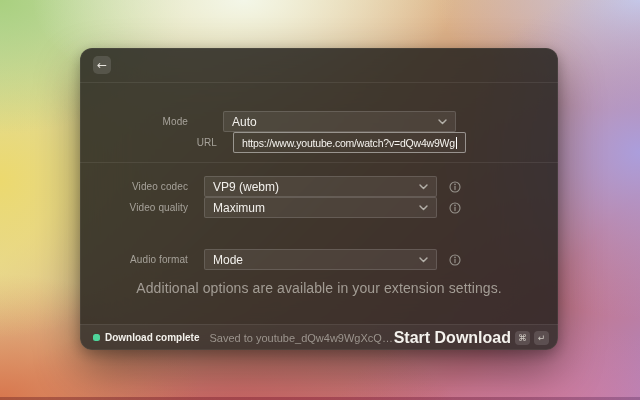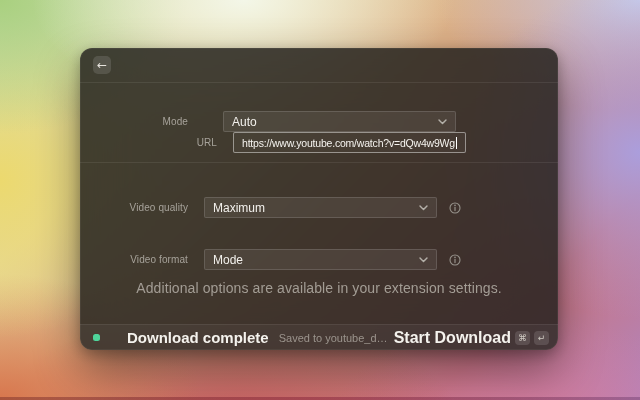--- a/index.html
+++ b/index.html
@@ -102,21 +102,21 @@
   }
 
   
   .statusbar {
     position: absolute; left: 0; bottom: 0; width: 100%; height: 26px;
     display: flex; align-items: center; padding: 0 9px 0 13px;
     background: rgba(255,255,255,0.04);
     border-top: 1px solid rgba(255,255,255,0.07);
   }
   .dot { width: 7px; height: 7px; border-radius: 2.5px; background: #4fd49a; flex-shrink: 0; }
-  .status { margin-left: 27px; font-size: 15px; font-weight: bold; color: #f4f2ed; white-space: nowrap; }
+  .status { margin-left: 5px; font-size: 10px; font-weight: bold; color: #f4f2ed; white-space: nowrap; }
   .detail { margin-left: 10px; font-size: 11px; color: #9b948d; flex: 1;
             white-space: nowrap; overflow: hidden; text-overflow: ellipsis; }
   .action { display: flex; align-items: center; cursor: pointer; flex-shrink: 0; }
   .action-label { font-size: 16px; font-weight: bold; color: #f4f2ed; white-space: nowrap; }
   .kbd {
     margin-left: 4px; min-width: 15px; height: 14px; padding: 0 2px; border-radius: 4px;
     background: rgba(255,255,255,0.13); color: #cfcac3; font-size: 9px;
     display: flex; align-items: center; justify-content: center;
     font-family: "DejaVu Sans", sans-serif;
   }
@@ -151,40 +151,56 @@
       <div class="row row-url">
         <span class="label">URL</span>
         <div class="control textinput">
           <span class="url-text">https://www.youtube.com/watch?v=dQw4w9WgXcQ</span>
           <span class="caret"></span>
         </div>
       </div>
 
       <div class="divider div2"></div>
 
-
-      <div class="row row-quality">
-        <span class="label">Video quality</span>
-        <div class="control dropdown">
-          <span class="value">Maximum</span>
+      <div class="row row-codec">
+        <span class="label">Video codec</span>
+        <div class="control dropdown">
+          <span class="value">VP9 (webm)</span>
           <svg class="chev" viewBox="0 0 9 6">
               <polyline points="1,1 4.5,4.6 8,1"></polyline>
             </svg>
         </div>
         <span class="info">
           <svg viewBox="0 0 12 12">
               <circle class="ring" cx="6" cy="6" r="5"></circle>
               <line x1="6" y1="5.4" x2="6" y2="8.6"></line>
               <circle class="dot" cx="6" cy="3.4" r="0.8"></circle>
             </svg>
         </span>
       </div>
 
+      <div class="row row-quality">
+        <span class="label">Video quality</span>
+        <div class="control dropdown">
+          <span class="value">Maximum</span>
+          <svg class="chev" viewBox="0 0 9 6">
+              <polyline points="1,1 4.5,4.6 8,1"></polyline>
+            </svg>
+        </div>
+        <span class="info">
+          <svg viewBox="0 0 12 12">
+              <circle class="ring" cx="6" cy="6" r="5"></circle>
+              <line x1="6" y1="5.4" x2="6" y2="8.6"></line>
+              <circle class="dot" cx="6" cy="3.4" r="0.8"></circle>
+            </svg>
+        </span>
+      </div>
+
       <div class="row row-audio">
-        <span class="label">Video format</span>
+        <span class="label">Audio format</span>
         <div class="control dropdown">
           <span class="value">Mode</span>
           <svg class="chev" viewBox="0 0 9 6">
               <polyline points="1,1 4.5,4.6 8,1"></polyline>
             </svg>
         </div>
         <span class="info">
           <svg viewBox="0 0 12 12">
               <circle class="ring" cx="6" cy="6" r="5"></circle>
               <line x1="6" y1="5.4" x2="6" y2="8.6"></line>

